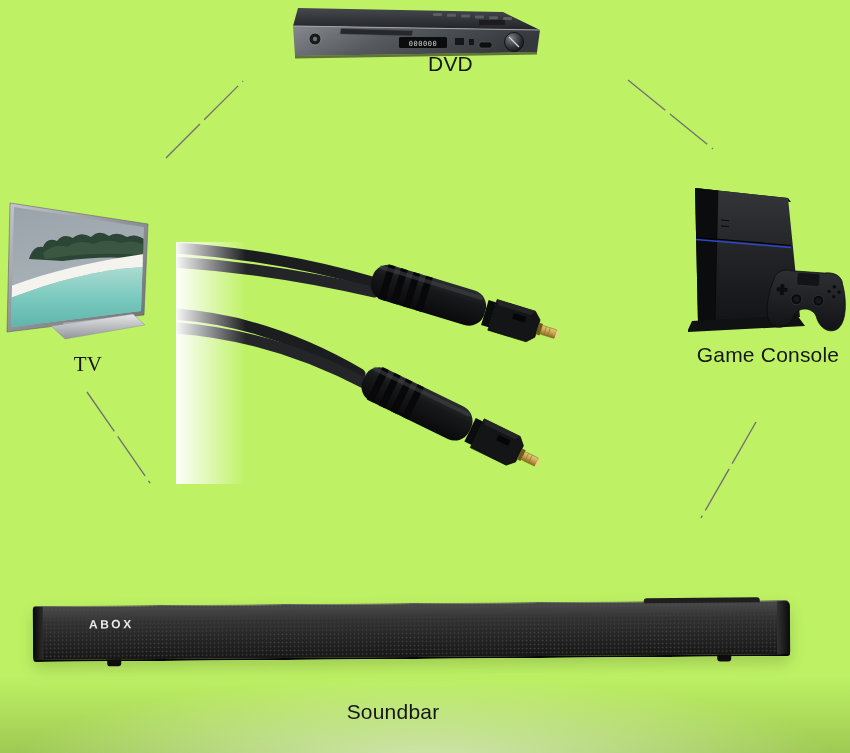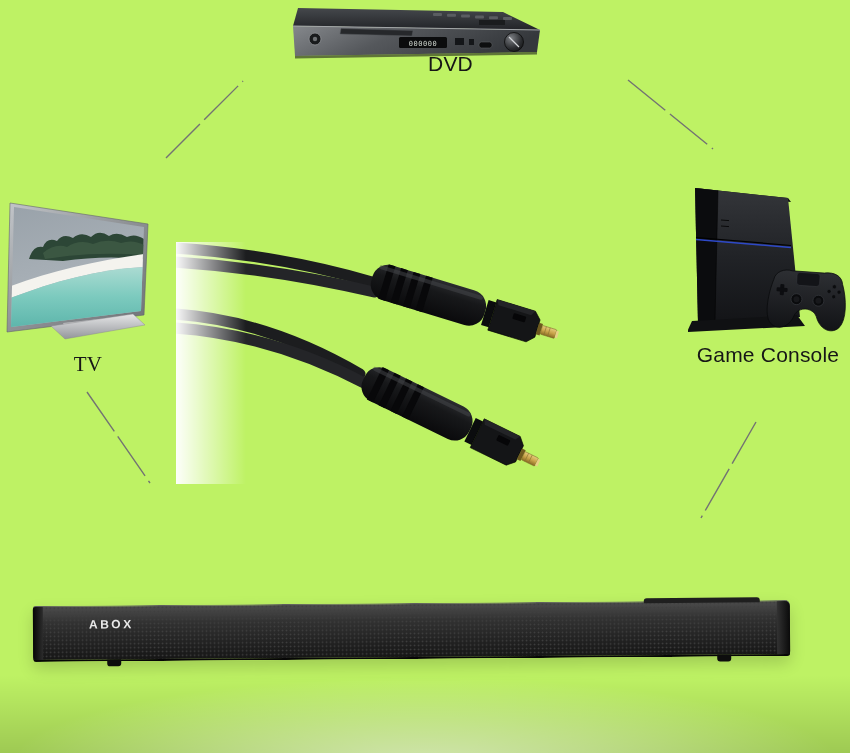--- a/index.html
+++ b/index.html
@@ -288,14 +288,15 @@
       <rect x="-2" y="0" width="72" height="242" fill="url(#fadeL)"></rect>
     </svg>
   </div>
 
   <div class="soundbar">
     <div class="sb-lip"></div>
     <div class="sb-brand">ABOX</div>
     <div class="sb-foot sb-foot-left"></div>
     <div class="sb-foot sb-foot-right"></div>
   </div>
+  <div class="device-label soundbar-label">Soundbar</div>
 
 </div>
 
 </body></html>

